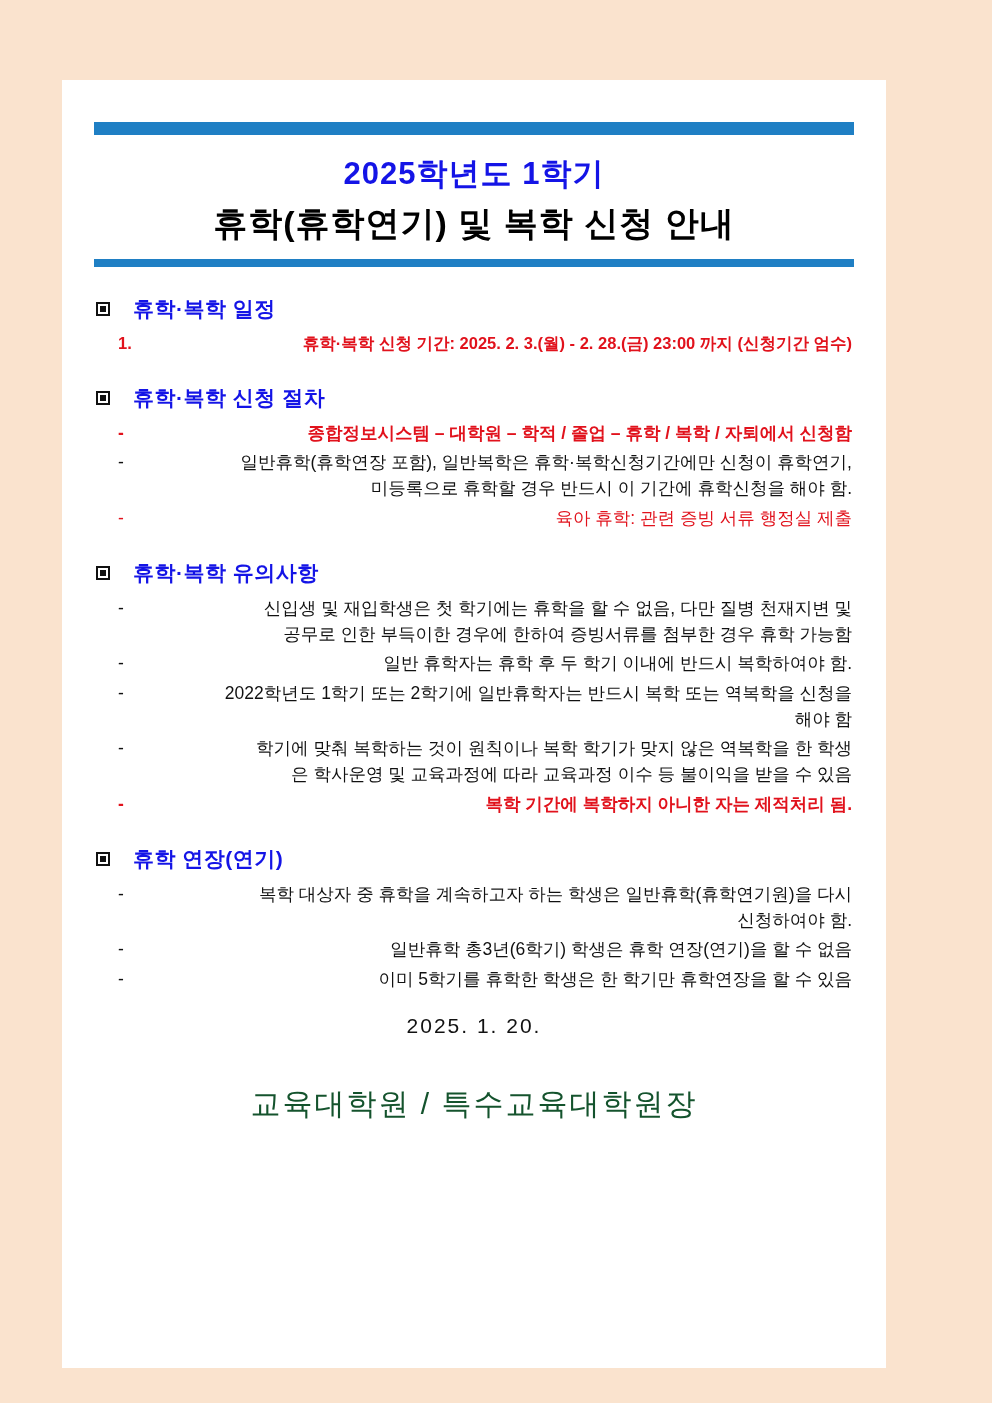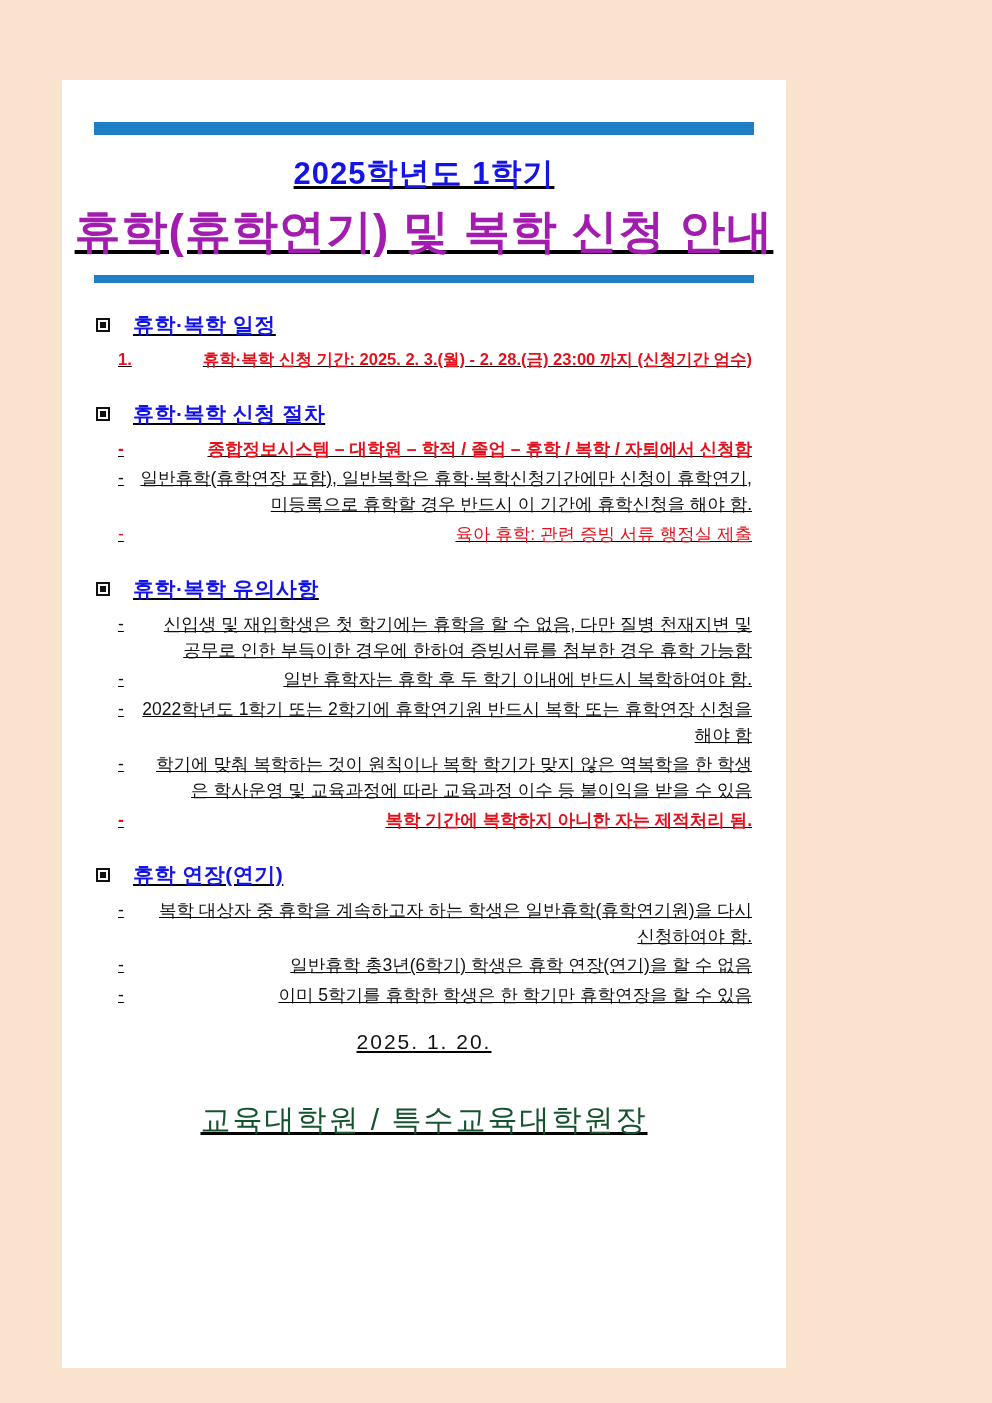--- a/index.html
+++ b/index.html
@@ -10,45 +10,44 @@
     width: 992px;
     height: 1403px;
     background: #fae3ce;
     font-family: "Liberation Sans", sans-serif;
     overflow: hidden;
   }
   .page {
     position: absolute;
     left: 62px;
     top: 80px;
-    width: 724px;
+    width: 824px;
     height: 1288px;
     background: #ffffff;
     box-sizing: border-box;
-    text-decoration: underline;
   }
   .top-bar {
     margin: 42px 32px 0 32px;
     height: 13px;
     background: #1f7fc4;
   }
   .title-block {
     text-align: center;
     margin-top: 18px;
   }
   .title-line1 {
     font-size: 31px;
     font-weight: bold;
     color: #1414e6;
     letter-spacing: 1px;
   }
   .title-line2 {
-    font-size: 46px;
+    font-size: 34px;
     font-weight: bold;
-    color: #a21caf;
+    color: #000000;
     letter-spacing: 1px;
     margin-top: 6px;
   }
   .under-bar {
     margin: 12px 32px 0 32px;
     height: 8px;
     background: #1f7fc4;
   }
 
   .section {
@@ -177,21 +176,21 @@
           <span class="cont">공무로 인한 부득이한 경우에 한하여 증빙서류를 첨부한 경우 휴학 가능함</span>
         </span>
       </div>
       <div class="li">
         <span class="bullet">-</span>
         <span class="txt">일반 휴학자는 휴학 후 두 학기 이내에 반드시 복학하여야 함.</span>
       </div>
       <div class="li">
         <span class="bullet">-</span>
         <span class="txt">
-          <span>2022학년도 1학기 또는 2학기에 휴학연기원 반드시 복학 또는 휴학연장 신청을</span>
+          <span>2022학년도 1학기 또는 2학기에 일반휴학자는 반드시 복학 또는 역복학을 신청을</span>
           <span class="cont">해야 함</span>
         </span>
       </div>
       <div class="li">
         <span class="bullet">-</span>
         <span class="txt">
           <span>학기에 맞춰 복학하는 것이 원칙이나 복학 학기가 맞지 않은 역복학을 한 학생</span>
           <span class="cont">은 학사운영 및 교육과정에 따라 교육과정 이수 등 불이익을 받을 수 있음</span>
         </span>
       </div>

